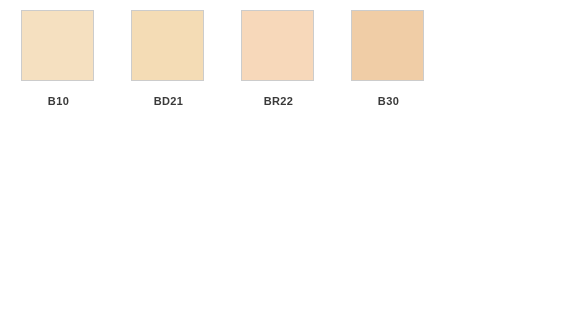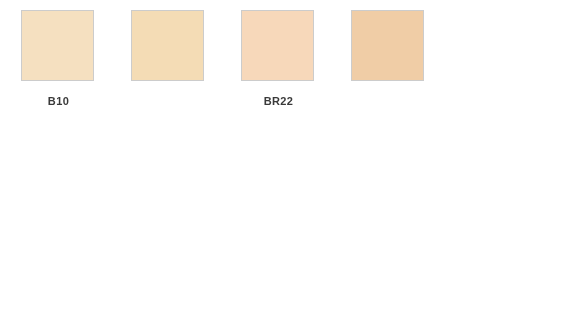--- a/index.html
+++ b/index.html
@@ -68,22 +68,24 @@
 <body>
 
 <div id="swatch-board">
   <div class="swatch-grid">
       <div class="swatch-cell">
         <div class="swatch-chip" style="background-color: rgb(245, 224, 192); border-color: rgb(204, 204, 204);"></div>
         <span class="swatch-label" style="color: rgb(58, 58, 58);">B10</span>
       </div>
       <div class="swatch-cell">
         <div class="swatch-chip" style="background-color: rgb(244, 220, 181); border-color: rgb(204, 204, 204);"></div>
+        <span class="swatch-label" style="color: rgb(58, 58, 58);">BD21</span>
       </div>
       <div class="swatch-cell">
         <div class="swatch-chip" style="background-color: rgb(247, 216, 186); border-color: rgb(204, 204, 204);"></div>
         <span class="swatch-label" style="color: rgb(58, 58, 58);">BR22</span>
       </div>
       <div class="swatch-cell">
         <div class="swatch-chip" style="background-color: rgb(240, 205, 166); border-color: rgb(204, 204, 204);"></div>
+        <span class="swatch-label" style="color: rgb(58, 58, 58);">B30</span>
       </div>
     </div>
 </div>
 
 </body></html>

